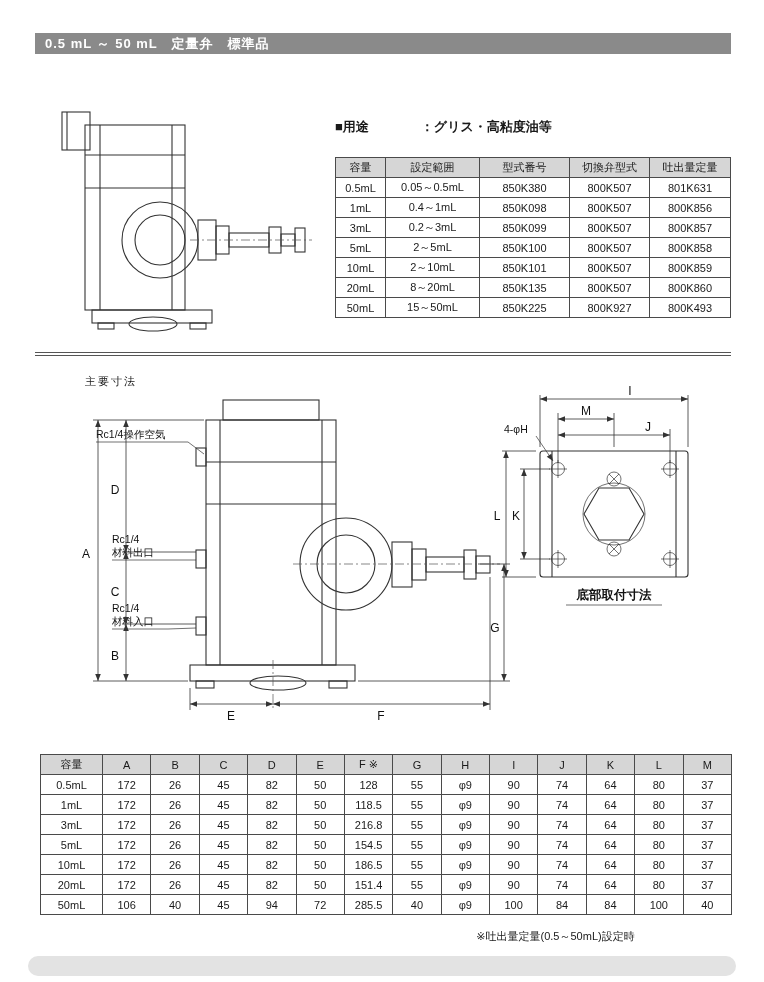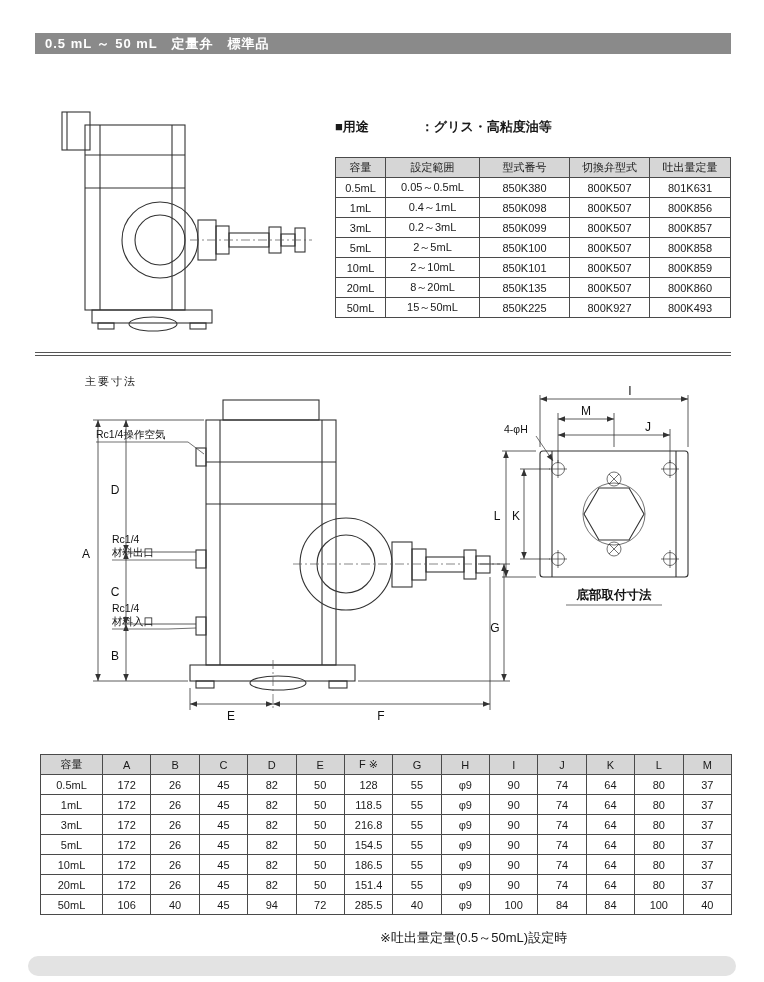--- a/index.html
+++ b/index.html
@@ -25,21 +25,21 @@
   .dims-table  { left:40px;  top:754px; width:692px; }
 
   .product-svg { left:50px; top:100px; }
   .main-svg { left:38px; top:392px; }
   .mount-svg { left:478px; top:383px; }
 
   .divider { left:35px; top:352px; width:696px; height:0; border-top:4px double #555; }
 
   .section-title { left:45px; top:374px; font-size:11px; font-weight:normal; letter-spacing:2px;margin-left:40px; }
 
-  .footnote { left:380px; top:929px; width:351px; text-align:left; font-size:13px; }
+  .footnote { left:380px; top:929px; width:351px; text-align:center; font-size:11px; }
 
   .footer-bar { left:28px; top:956px; width:708px; height:20px; background:#e3e3e3; border-radius:10px; }
 
   svg .ln   { stroke:#333; fill:none; stroke-width:1.1; }
   svg .thin { stroke:#333; fill:none; stroke-width:0.7; }
   svg .dim  { stroke:#333; fill:none; stroke-width:0.8; }
   svg .cl   { stroke:#555; fill:none; stroke-width:0.7; stroke-dasharray:9 3 2 3; }
   svg text  { fill:#111; font-family:"Liberation Sans","DejaVu Sans",sans-serif; }
   svg .dimlabel { font-size:12px; text-anchor:middle; }
   svg .plabel { font-size:10.5px; }

